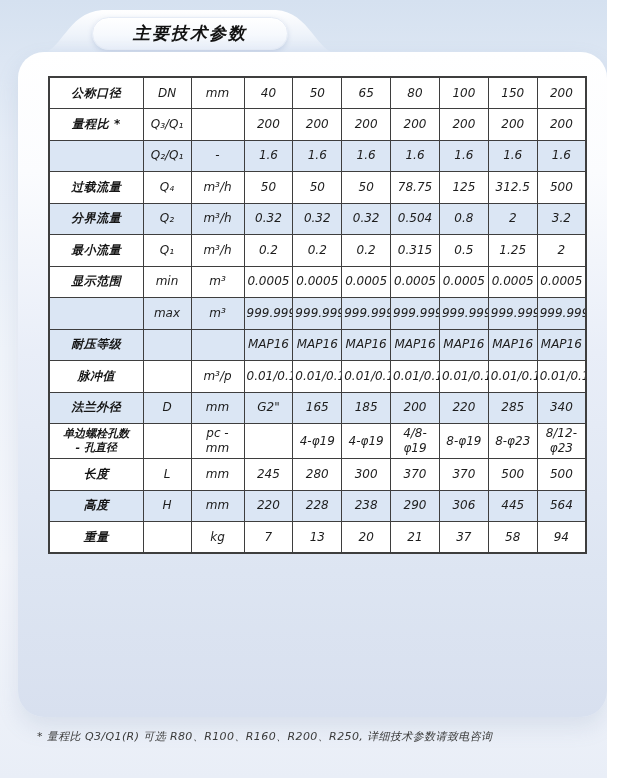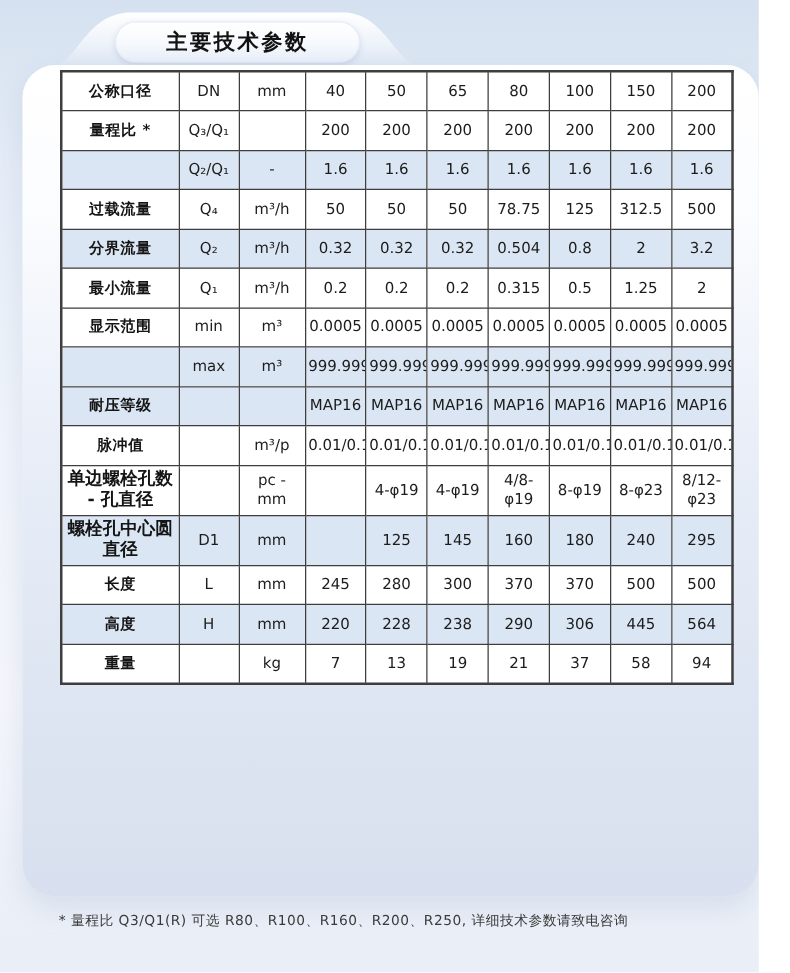--- a/index.html
+++ b/index.html
@@ -9,20 +9,21 @@
   }
   *{margin:0;padding:0;box-sizing:border-box;}
   html,body{width:632px;}
   body{
     font-family:"DejaVu Sans","Liberation Sans",sans-serif;
     color:var(--ink);
   }
   .page{
     position:relative;width:607px;height:778px;overflow:hidden;
     background:linear-gradient(180deg,#d5e1f0 0%,#e6edf7 18%,#f0f4fa 45%,#f4f6fb 72%,#e9eef7 100%);
+    font-style:italic;
   }
   
   .tab-swoosh{position:absolute;left:38px;top:3px;}
   .title-pill{
     position:absolute;left:92px;top:17px;width:196px;height:33px;
     border-radius:17px;
     background:linear-gradient(180deg,#ffffff 0%,#f6f9fd 55%,#e9eff9 100%);
     border:1px solid #e6ecf6;
     box-shadow:0 2px 5px rgba(130,150,190,0.28), inset 0 1px 0 #ffffff;
     display:flex;align-items:center;justify-content:center;
@@ -32,45 +33,45 @@
   }
   
   .card{
     position:absolute;left:18px;top:52px;width:589px;height:665px;
     border-radius:26px;
     background:linear-gradient(180deg,#ffffff 0%,#fbfcfe 18%,#e9eef8 45%,#dde5f2 78%,#d8e0ef 100%);
     box-shadow:0 10px 22px rgba(110,135,175,0.16);
   }
   
   table.spec{
-    position:absolute;left:48px;top:56px;width:537px;
+    position:absolute;left:48px;top:76px;width:537px;
     border-collapse:collapse;table-layout:fixed;
     border:2px solid var(--border);
     background:#ffffff;
   }
   col.c-label{width:94px;}
   col.c-symbol{width:48px;}
   col.c-unit{width:53px;}
   col.c-value{width:48.86px;}
   table.spec td{
     border:1px solid var(--border);
     height:31.5px;
     text-align:center;vertical-align:middle;
     font-size:12px;font-weight:500;color:#1d1d1d;
     padding:2px 2px;line-height:1.25;
     overflow:hidden;
   }
   table.spec tr.striped td{background:var(--stripe);}
   table.spec td.label{
     font-weight:700;color:#151515;white-space:pre-line;letter-spacing:0.5px;
   }
-  table.spec td.label.tight{font-size:14px;letter-spacing:0;margin-top:40px;}
+  table.spec td.label.tight{font-size:11px;letter-spacing:0;margin-top:40px;}
   
   .footnote{
-    position:absolute;left:47px;top:729px;width:560px;
+    position:absolute;left:37px;top:729px;width:560px;
     font-size:11px;color:#3a3a3a;letter-spacing:0.4px;
   }
 </style>
 </head>
 <body>
 
 <div class="page">
 
   <div>
     <svg class="tab-swoosh" width="302" height="52" viewBox="0 0 302 52" aria-hidden="true">
@@ -217,44 +218,44 @@
           <td></td>
           <td>m³/p</td>
           <td>0.01/0.1</td>
           <td>0.01/0.1</td>
           <td>0.01/0.1</td>
           <td>0.01/0.1</td>
           <td>0.01/0.1</td>
           <td>0.01/0.1</td>
           <td>0.01/0.1</td>
         </tr>
+        <tr class="striped">
+          <td class="label">法兰外径</td>
+          <td>D</td>
+          <td>mm</td>
+          <td>G2"</td>
+          <td>165</td>
+          <td>185</td>
+          <td>200</td>
+          <td>220</td>
+          <td>285</td>
+          <td>340</td>
+        </tr>
         <tr>
           <td class="label tight">单边螺栓孔数
 - 孔直径</td>
           <td></td>
           <td>pc - mm</td>
           <td></td>
           <td>4-φ19</td>
           <td>4-φ19</td>
           <td>4/8-φ19</td>
           <td>8-φ19</td>
           <td>8-φ23</td>
           <td>8/12-φ23</td>
-        </tr>
-        <tr class="striped">
-          <td class="label tight">螺栓孔中心圆直径</td>
-          <td>D1</td>
-          <td>mm</td>
-          <td></td>
-          <td>125</td>
-          <td>145</td>
-          <td>160</td>
-          <td>180</td>
-          <td>240</td>
-          <td>295</td>
         </tr>
         <tr>
           <td class="label">长度</td>
           <td>L</td>
           <td>mm</td>
           <td>245</td>
           <td>280</td>
           <td>300</td>
           <td>370</td>
           <td>370</td>
@@ -272,21 +273,21 @@
           <td>306</td>
           <td>445</td>
           <td>564</td>
         </tr>
         <tr>
           <td class="label">重量</td>
           <td></td>
           <td>kg</td>
           <td>7</td>
           <td>13</td>
-          <td>19</td>
+          <td>20</td>
           <td>21</td>
           <td>37</td>
           <td>58</td>
           <td>94</td>
         </tr>
       </tbody>
   </table>
 
   <div class="footnote">* 量程比 Q3/Q1(R) 可选 R80、R100、R160、R200、R250, 详细技术参数请致电咨询</div>
 

